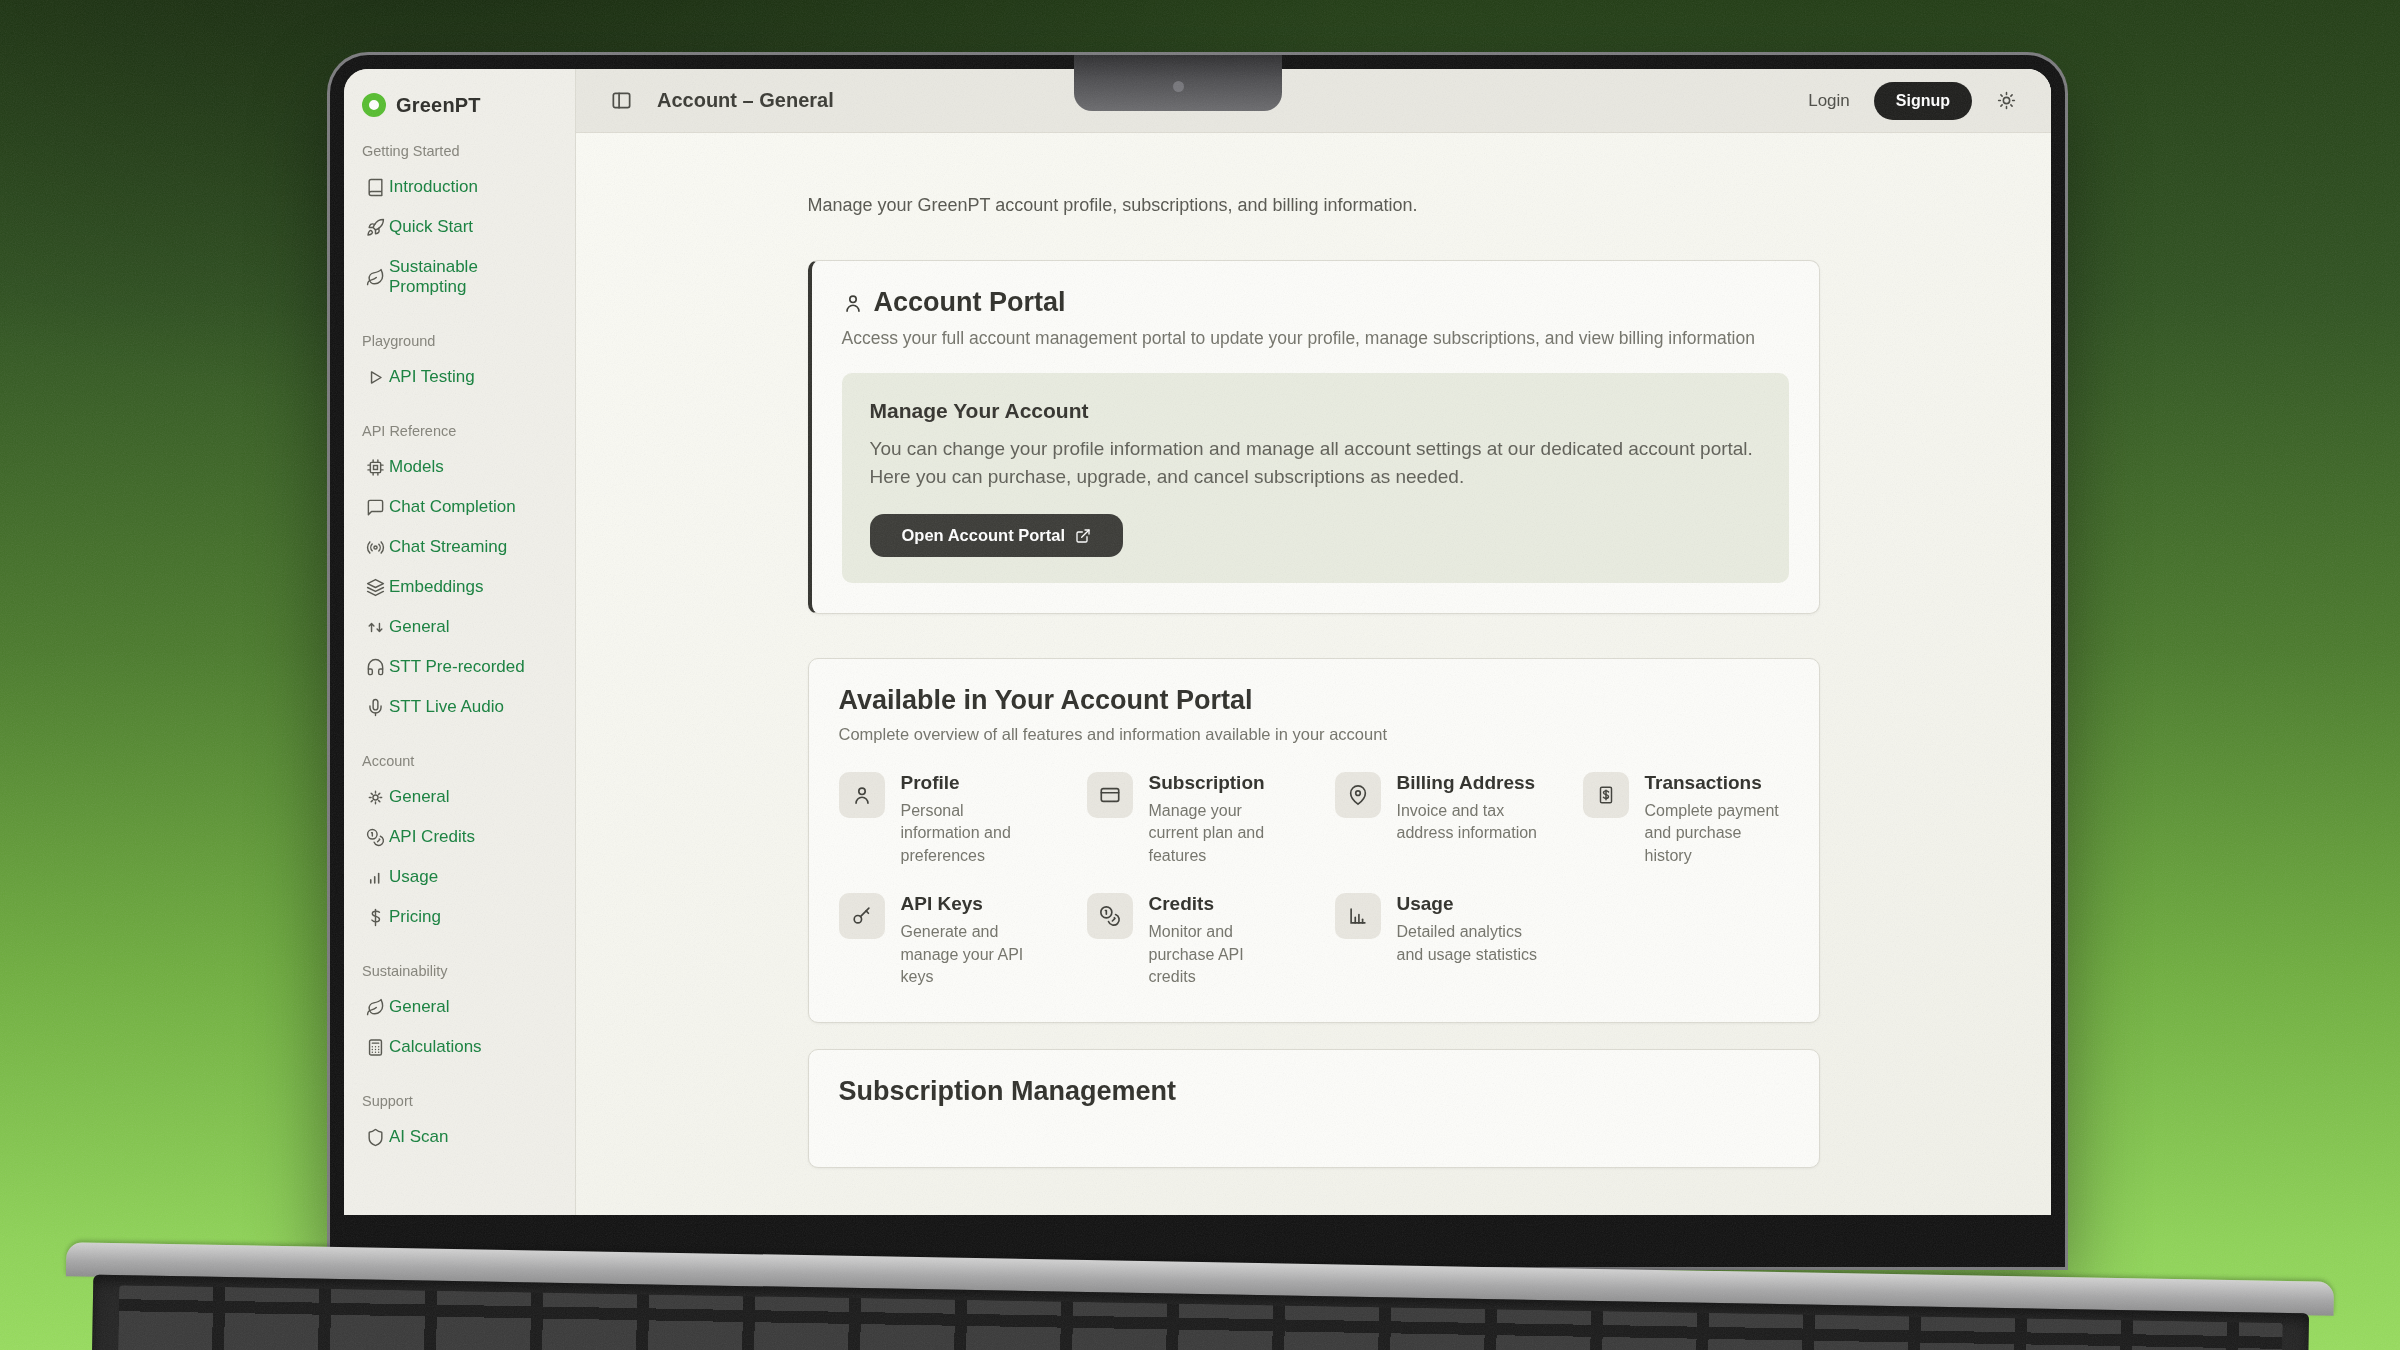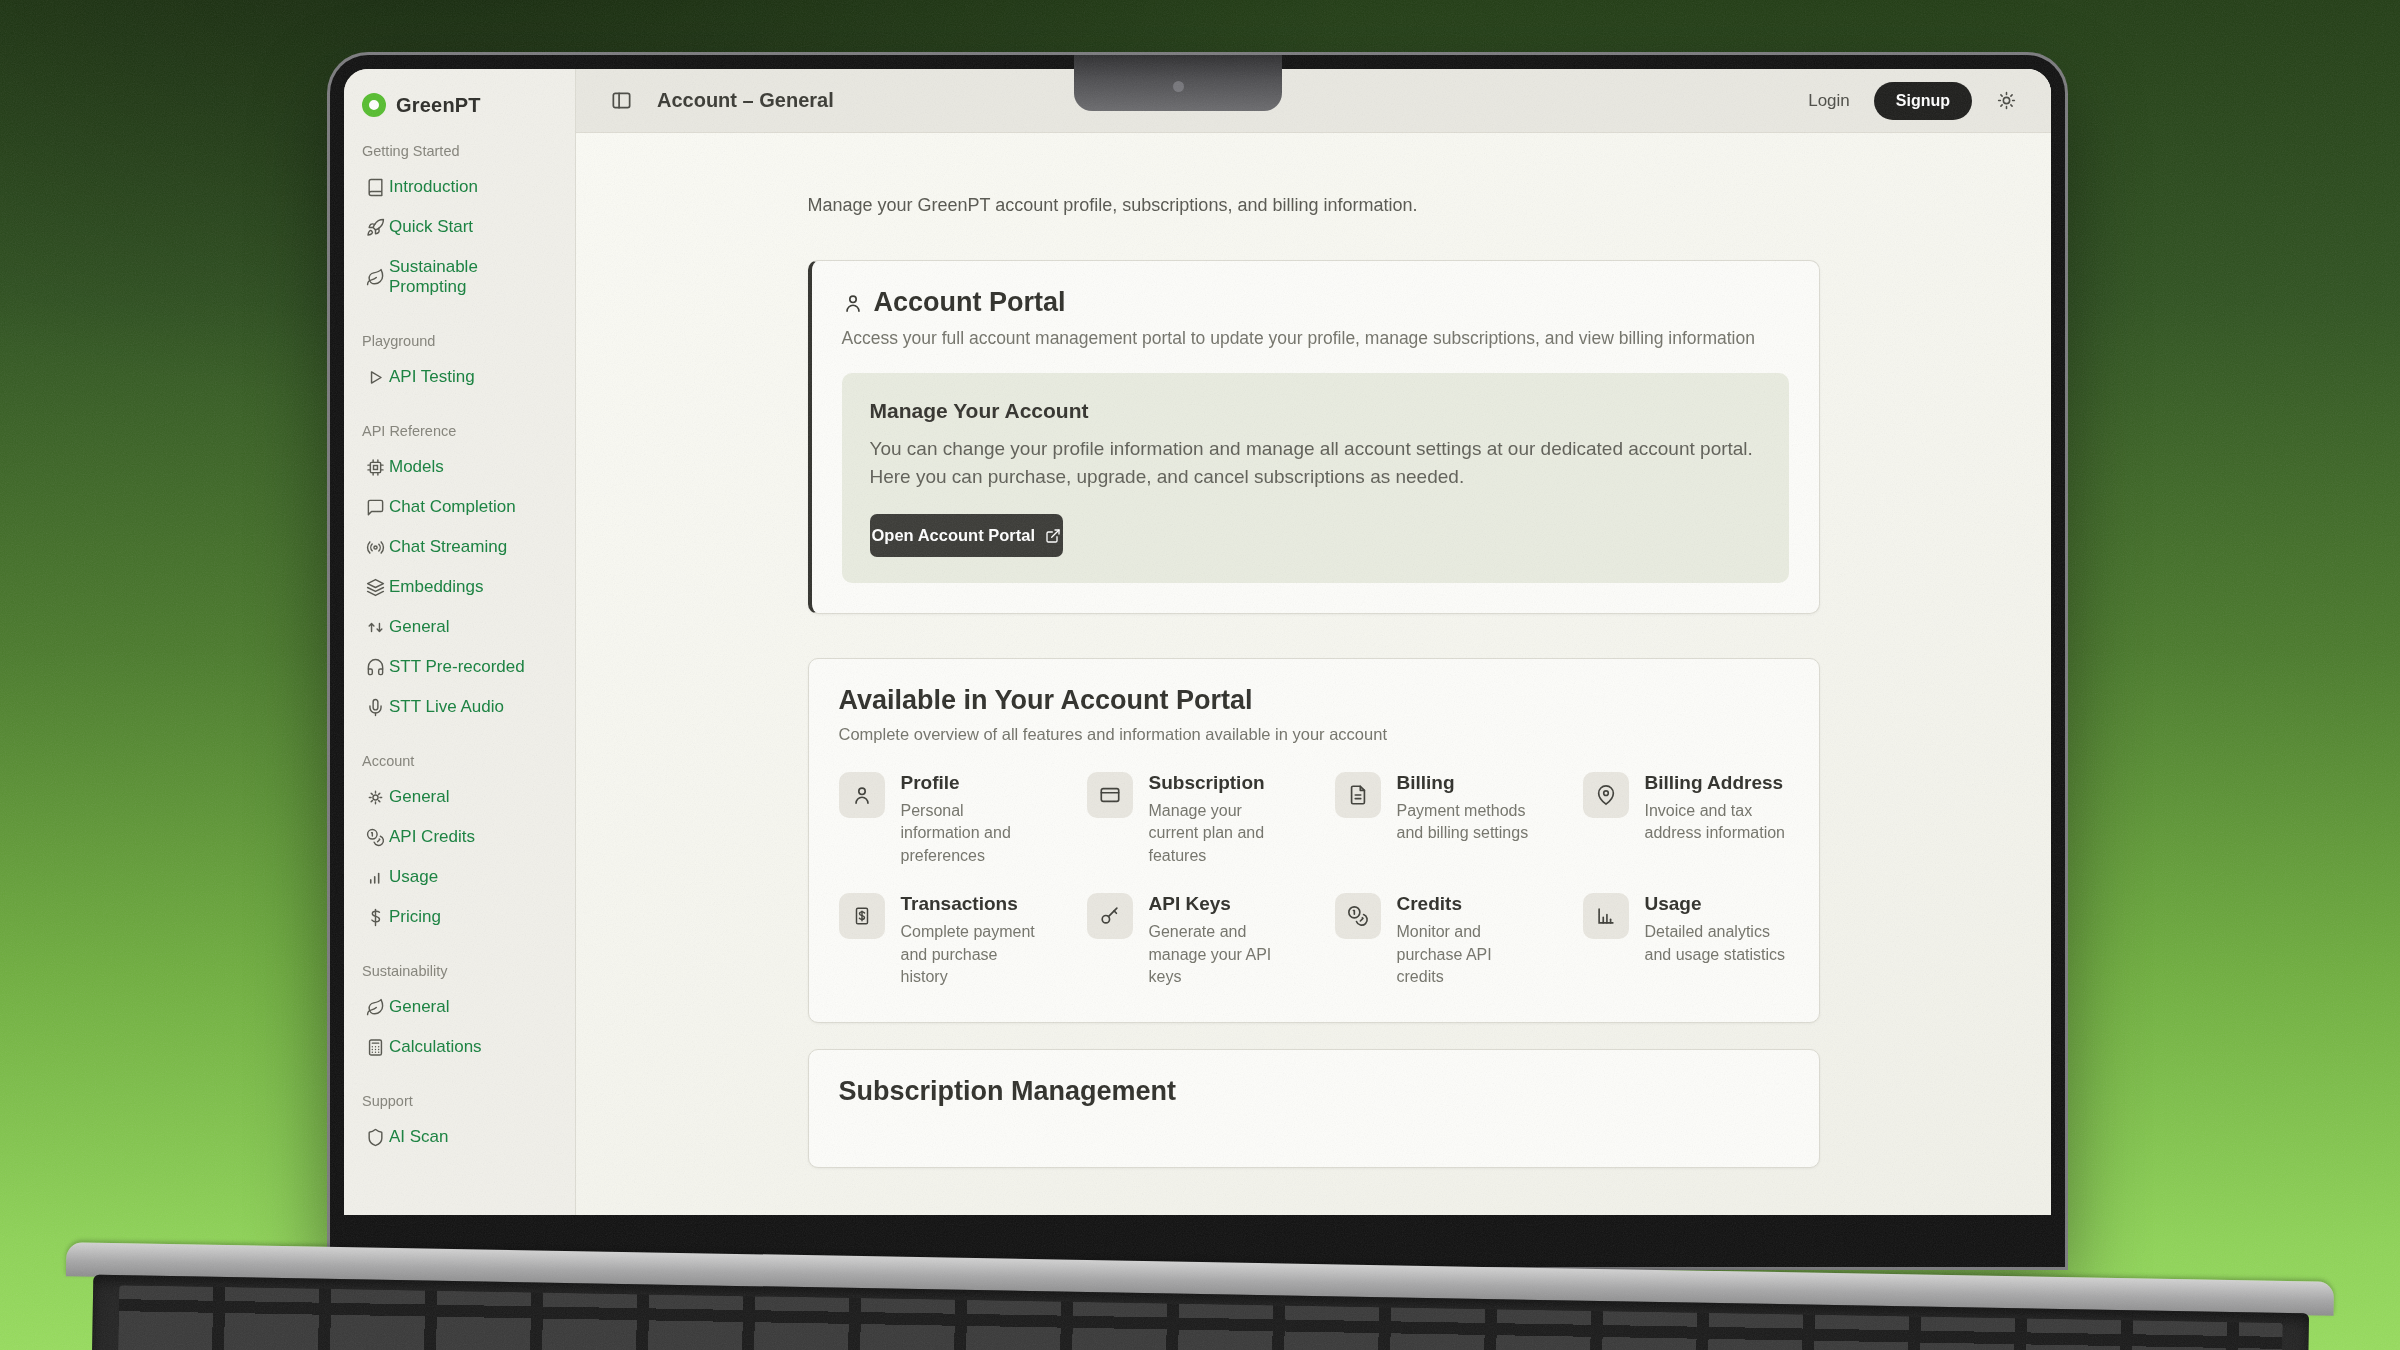--- a/index.html
+++ b/index.html
@@ -94,21 +94,21 @@
   .card-head { display:flex; align-items:center; gap:10px; }
   .card-head svg { width:22px; height:22px; color:#3a3a34; }
   .card-title { font-size:27px; font-weight:bold; color:#2f2f2a; }
   .card-desc { font-size:17.5px; color:#73736a; margin-top:10px; }
 
   .inner-card { margin-top:24px; background:#e9ece0; border-radius:10px; padding:26px 28px; }
   .inner-title { font-size:21px; font-weight:bold; color:#33322d; }
   .inner-body { font-size:19px; line-height:1.45; color:#5f5f57; margin-top:12px; max-width:1000px; }
   .portal-btn { margin-top:24px; display:inline-flex; align-items:center; gap:10px;
     background:#3a3a36; color:#fff; font-size:16.5px; font-weight:bold; font-family:inherit;
-    border:none; border-radius:7px; padding:12px 2px; cursor:pointer; }
+    border:none; border-radius:14px; padding:12px 32px; cursor:pointer; }
   .portal-btn svg { width:16px; height:16px; }
 
   .features-card { margin-top:44px; padding:26px 30px 34px; }
   .features-sub { font-size:16.5px; color:#73736a; margin-top:9px; }
   .feature-grid { margin-top:28px; display:grid; grid-template-columns:repeat(4,1fr); gap:26px 42px; }
   .feature { display:flex; gap:16px; align-items:flex-start; }
   .feature-icon { width:46px; height:46px; flex:0 0 46px; border-radius:10px; background:#e9e7e0;
     display:flex; align-items:center; justify-content:center; color:#3e3e38; }
   .feature-icon svg { width:22px; height:22px; }
   .feature-title { font-size:19px; font-weight:bold; color:#2f2f2a; }
@@ -504,31 +504,20 @@
                       </svg>
                     </div>
                   <div>
                       <div class="feature-title">Subscription</div>
                        <div class="feature-desc">Manage your current plan and features</div>
                     </div>
                 </div>
                 <div class="feature">
                   <div class="feature-icon">
                       <svg>
-                        <use href="#i-doc"></use>
-                      </svg>
-                    </div>
-                  <div>
-                      <div class="feature-title">Billing</div>
-                       <div class="feature-desc">Payment methods and billing settings</div>
-                    </div>
-                </div>
-                <div class="feature">
-                  <div class="feature-icon">
-                      <svg>
                         <use href="#i-pin"></use>
                       </svg>
                     </div>
                   <div>
                       <div class="feature-title">Billing Address</div>
                        <div class="feature-desc">Invoice and tax address information</div>
                     </div>
                 </div>
                 <div class="feature">
                   <div class="feature-icon">

